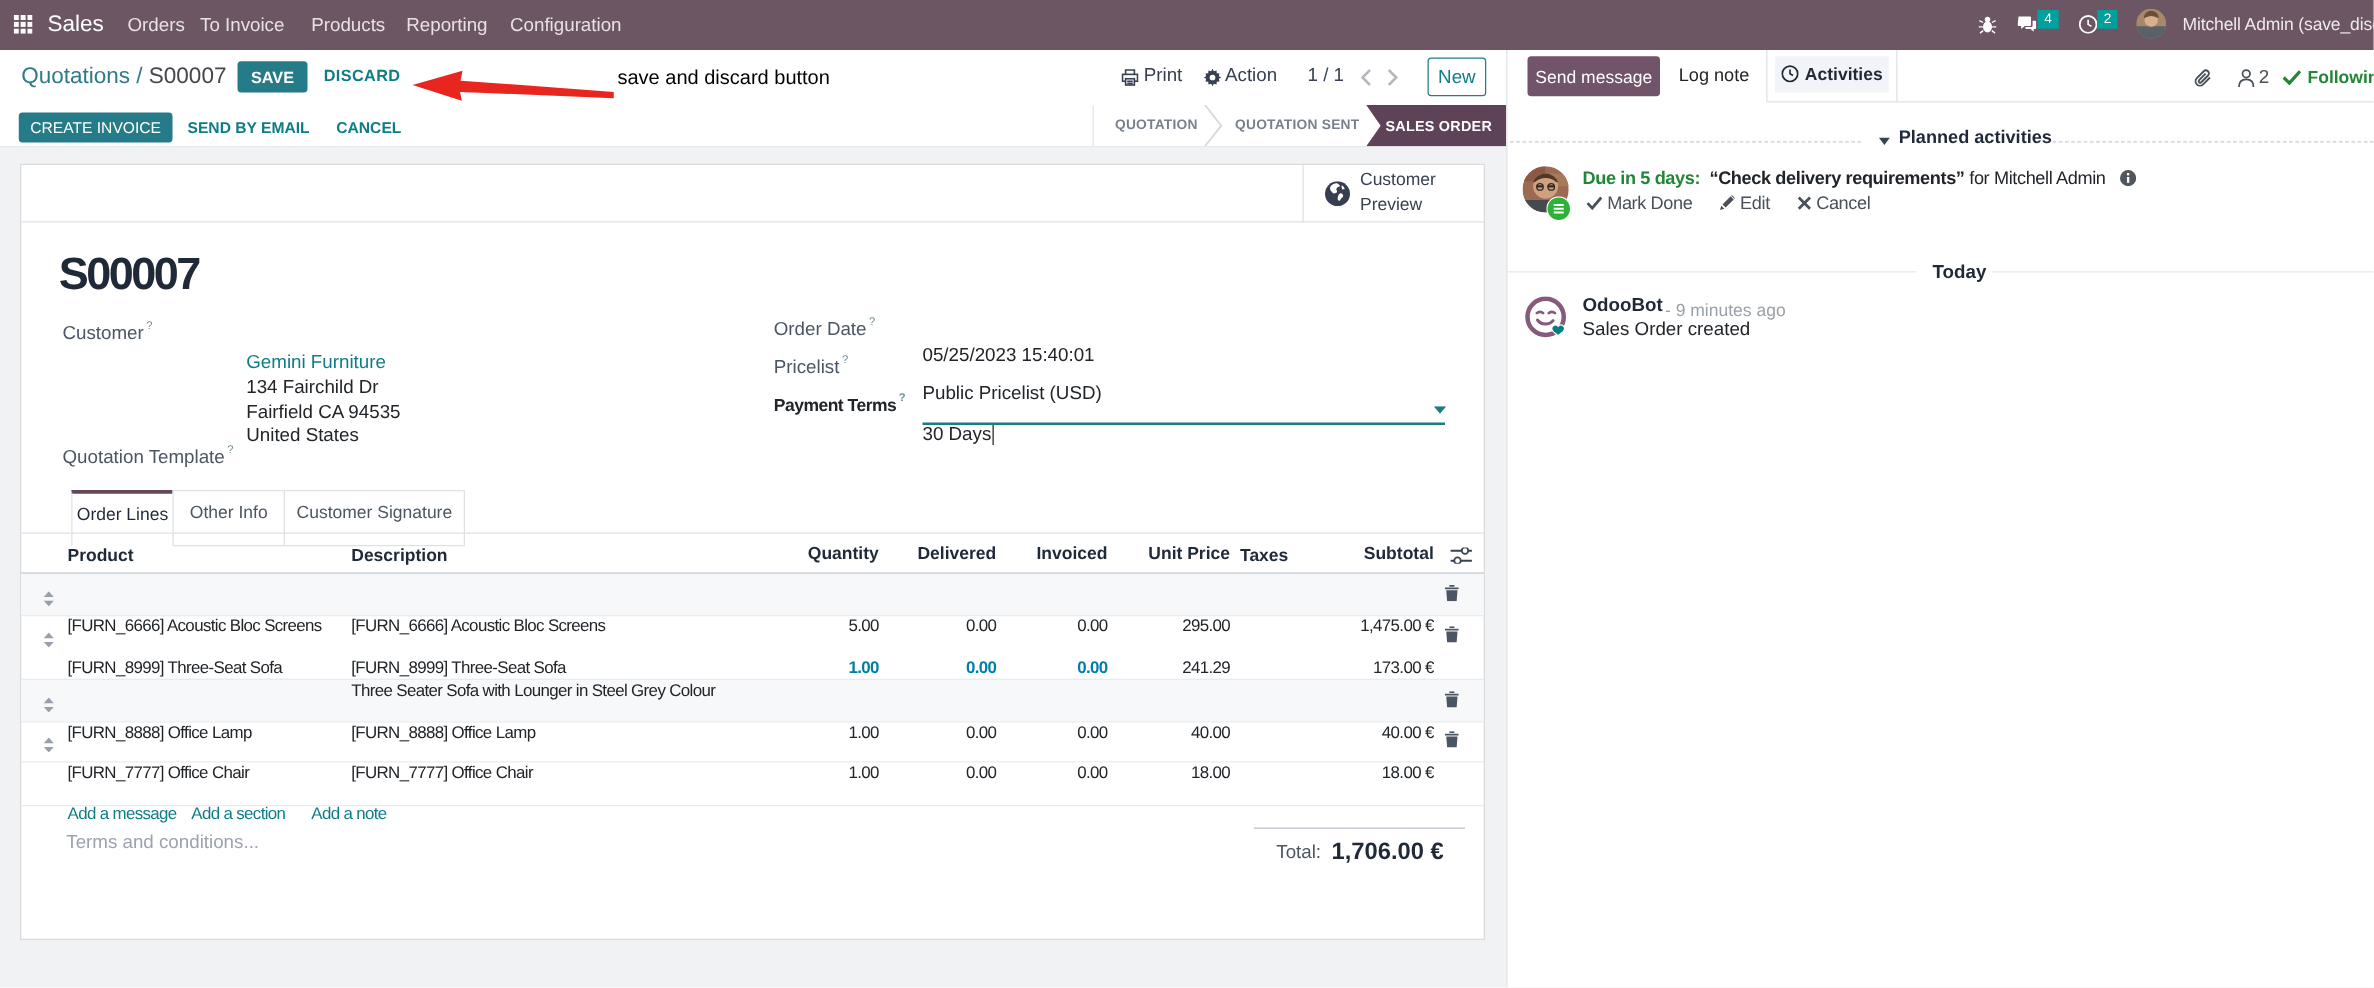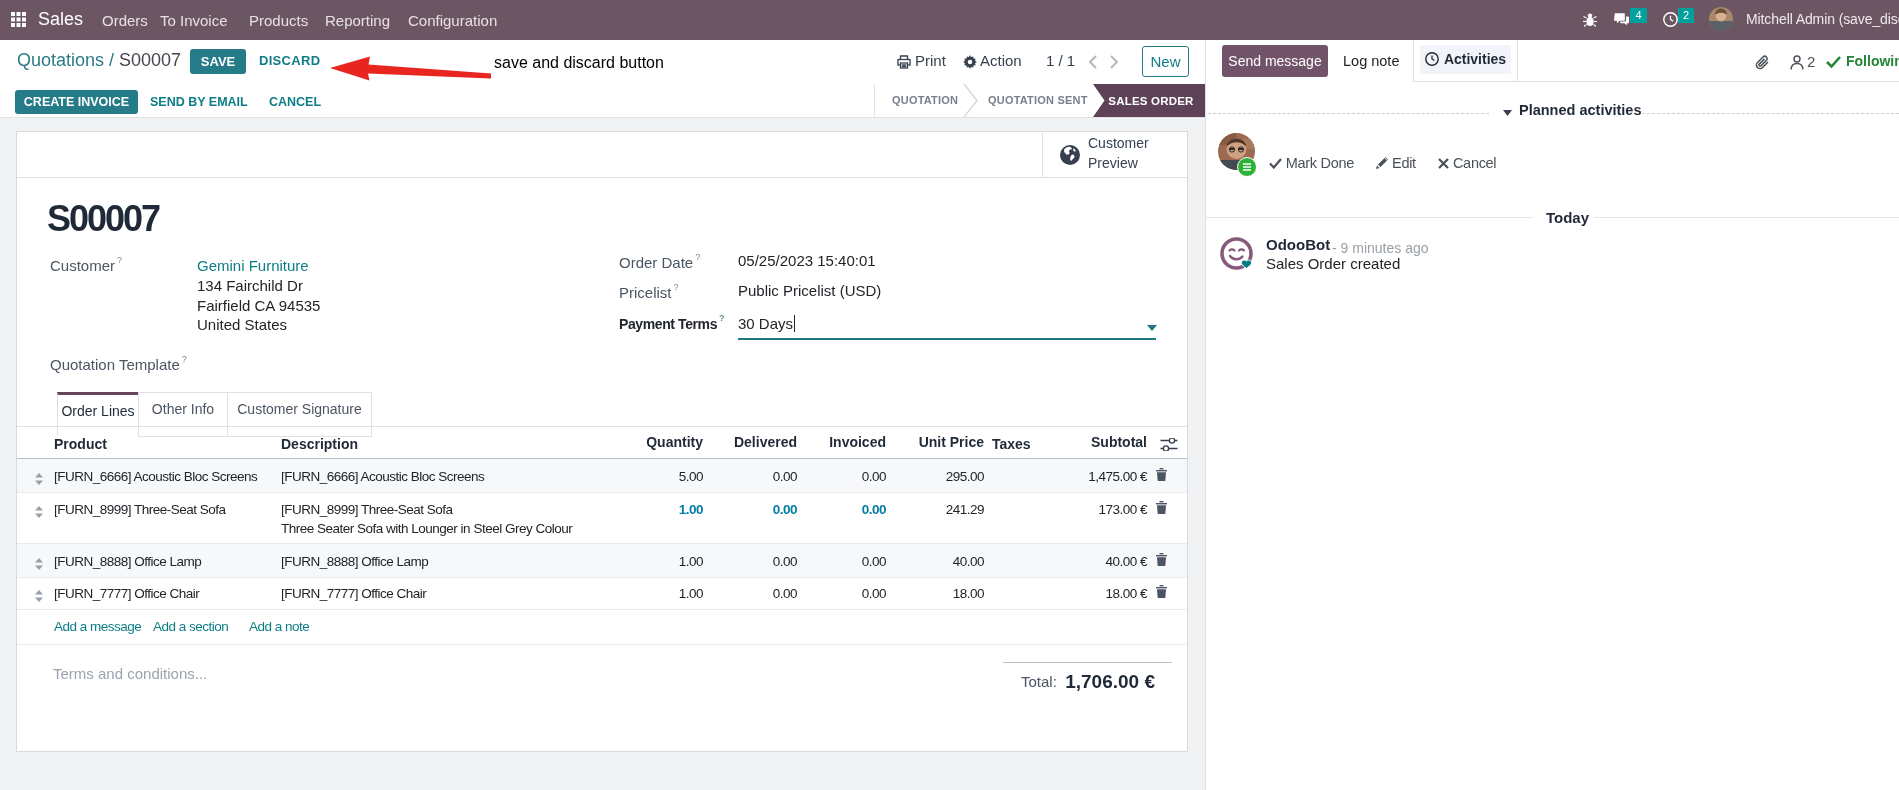--- a/index.html
+++ b/index.html
@@ -14,32 +14,32 @@
 
 
 #crumbrow { left:0; top:40px; width:1206px; height:60px; background:#fff; border-bottom:1px solid #e4e6e9; }
 .crumb { position:absolute; left:17px; top:10px; font-size:18px; color:#2d7b89; }
 .crumb .active { color:#47454e; }
 .btn-save { position:absolute; left:190px; top:9px; width:56px; height:25px; background:#257b87; color:#fff; font-size:13px; font-weight:bold; text-align:center; line-height:25px; border-radius:3px; }
 .btn-discard { position:absolute; left:259px; top:13px; font-size:13px; font-weight:bold; color:#0e7d87; letter-spacing:.3px; }
 
 
 #statusrow { left:0; top:84px; width:1206px; height:34px; background:#fff; border-bottom:1px solid #dfe1e5; }
-.btn-teal { position:absolute; background:#257b87; color:#fff; font-size:12.5px; font-weight:bold; border-radius:3px; text-align:center; }
+.btn-teal { position:absolute; background:#257b87; color:#fff; font-size:12.5px; font-weight:normal; border-radius:3px; text-align:center; }
 .btn-flat { position:absolute; color:#0e7d87; font-size:12.5px; font-weight:bold; }
 .step { position:absolute; top:0; height:33px; font-size:11px; letter-spacing:.2px; font-weight:bold; color:#77808d; line-height:33px; white-space:nowrap; }
 
 
 #content { left:0; top:118px; width:1206px; height:672px; background:#f1f2f4; }
 #sheet { position:absolute; left:16px; top:13px; width:1172px; height:621px; background:#fff; border:1px solid #d8dade; }
 #sheetstrip { position:absolute; left:0; top:0; width:1170px; height:46px; border-bottom:1px solid #dfe1e5; }
 #cpv { position:absolute; right:0; top:0; width:145px; height:46px; border-left:1px solid #dfe1e5; font-size:14px; color:#374151; }
 .title { position:absolute; left:30px; top:66px; font-size:36px; font-weight:600; color:#1f2937; letter-spacing:-2px; }
 .lbl { position:absolute; font-size:15px; color:#4b5563; }
-.val { position:absolute; font-size:15px; color:#212529; }
+.val { position:absolute; font-size:15px; color:#212529;margin-top:24px; }
 .sup { font-size:9px; color:#6d8a96; vertical-align:8px; margin-left:2px; }
 .link { color:#0e7d87; }
 
 
 .tab { position:absolute; top:0; height:45px; background:#fff; font-size:14px; text-align:center; line-height:32px; border:1px solid #dfe1e5; color:#4b5563; }
 .tab.on { border-top:3px solid #66465c; color:#1f2937; border-bottom:1px solid #fff; }
 
 
 #tbl .val { font-size:13.5px; letter-spacing:-0.5px; }
 .num { text-align:right; }
@@ -350,20 +350,25 @@
         <rect y="27" width="37" height="10" fill="#454a51"></rect>
         <path d="M11 16 h5.5 m3.5 0 h5.5" stroke="#2f2a26" stroke-width="1.8"></path>
         <circle cx="14" cy="16.5" r="2.6" fill="none" stroke="#2f2a26" stroke-width="1"></circle>
         <circle cx="23" cy="16.5" r="2.6" fill="none" stroke="#2f2a26" stroke-width="1"></circle>
       </g>
     </svg>
   <svg class="abs" style="left:31px;top:117px" width="20" height="20" viewBox="0 0 20 20">
       <circle cx="10" cy="10" r="9.5" fill="#2cb234" stroke="#fff" stroke-width="1"></circle>
       <path d="M6 7 h8 M6 10 h8 M6 13 h8" stroke="#fff" stroke-width="1.5"></path>
     </svg>
+  <div class="abs" style="left:60px;top:95px;font-size:14.5px;white-space:nowrap;letter-spacing:-0.3px"><b style="color:#238636">Due in 5 days:</b>&nbsp; <b style="color:#212529">“Check delivery requirements”</b> <span style="color:#212529">for Mitchell Admin</span>&nbsp;&nbsp; <svg style="vertical-align:-2px" width="13" height="13" viewBox="0 0 14 14">
+        <circle cx="7" cy="7" r="7" fill="#51565c"></circle>
+        <rect x="6" y="6" width="2" height="5" fill="#fff"></rect>
+        <rect x="6" y="2.6" width="2" height="2" fill="#fff"></rect>
+      </svg></div>
   <div class="abs" style="left:63px;top:115px;font-size:14.5px;font-weight:500;color:#495057;white-space:nowrap;letter-spacing:-0.3px"><svg style="vertical-align:-1px" width="13" height="11" viewBox="0 0 13 11">
         <path d="M1 5.5 L4.8 9.5 L12 1" stroke="#495057" stroke-width="2.2" fill="none"></path>
       </svg> Mark Done&nbsp;&nbsp;&nbsp;&nbsp;&nbsp; <svg style="vertical-align:-1px" width="12" height="12" viewBox="0 0 12 12" fill="#495057">
         <path d="M0 12 L1 8.5 L3.5 11 Z M2 7.5 L8.5 1 L11 3.5 L4.5 10 Z M9.5 0 L12 2.5 L11.5 3 L9 .5 Z"></path>
       </svg> Edit&nbsp;&nbsp;&nbsp;&nbsp;&nbsp; <svg style="vertical-align:-1px" width="11" height="11" viewBox="0 0 11 11">
         <path d="M1 1 L10 10 M10 1 L1 10" stroke="#495057" stroke-width="2.2"></path>
       </svg> Cancel</div>
 
   <div class="abs" style="left:0px;top:177px;width:327px;height:1px;background:#e5e7eb"></div>
   <div class="abs" style="left:388px;top:177px;width:305px;height:1px;background:#e5e7eb"></div>

